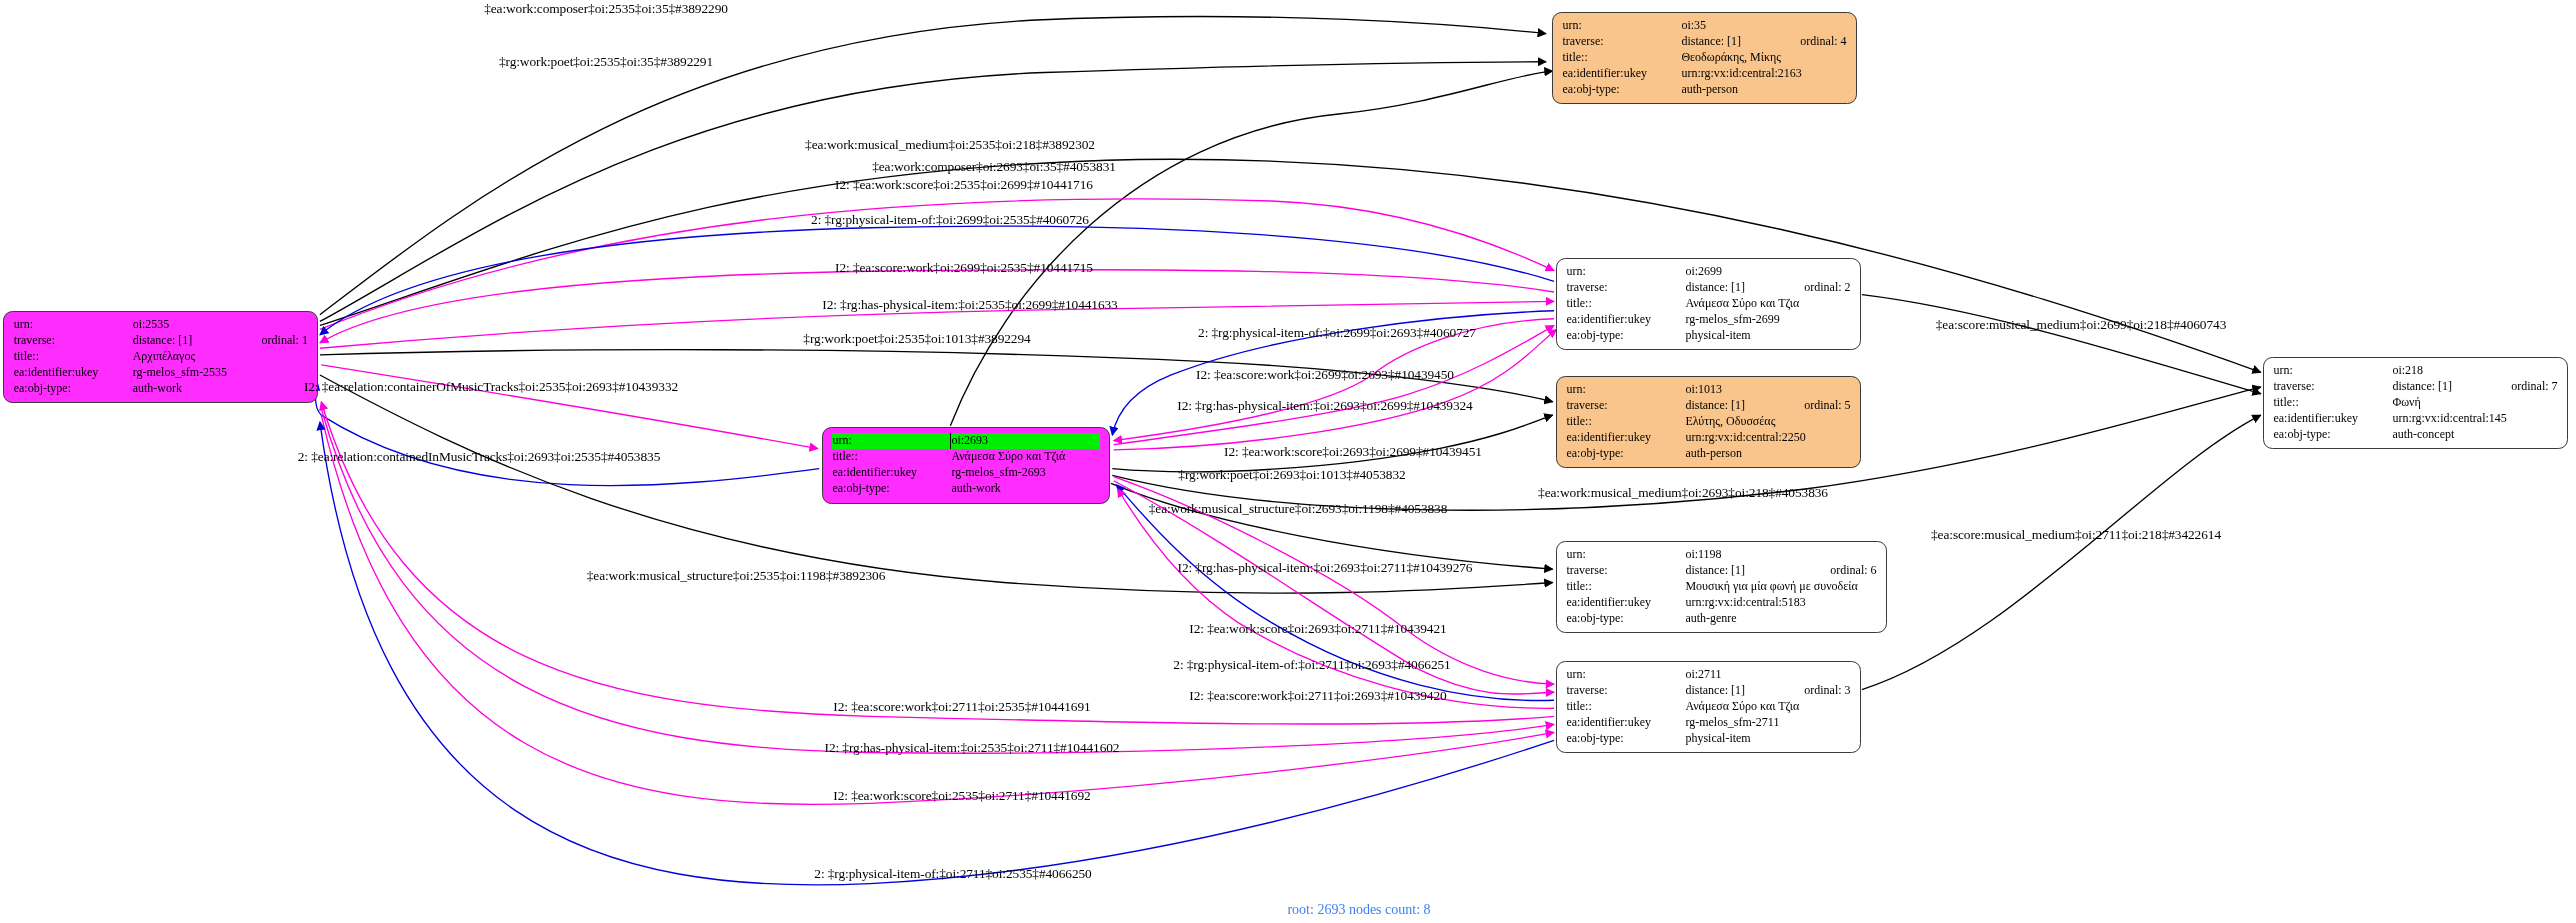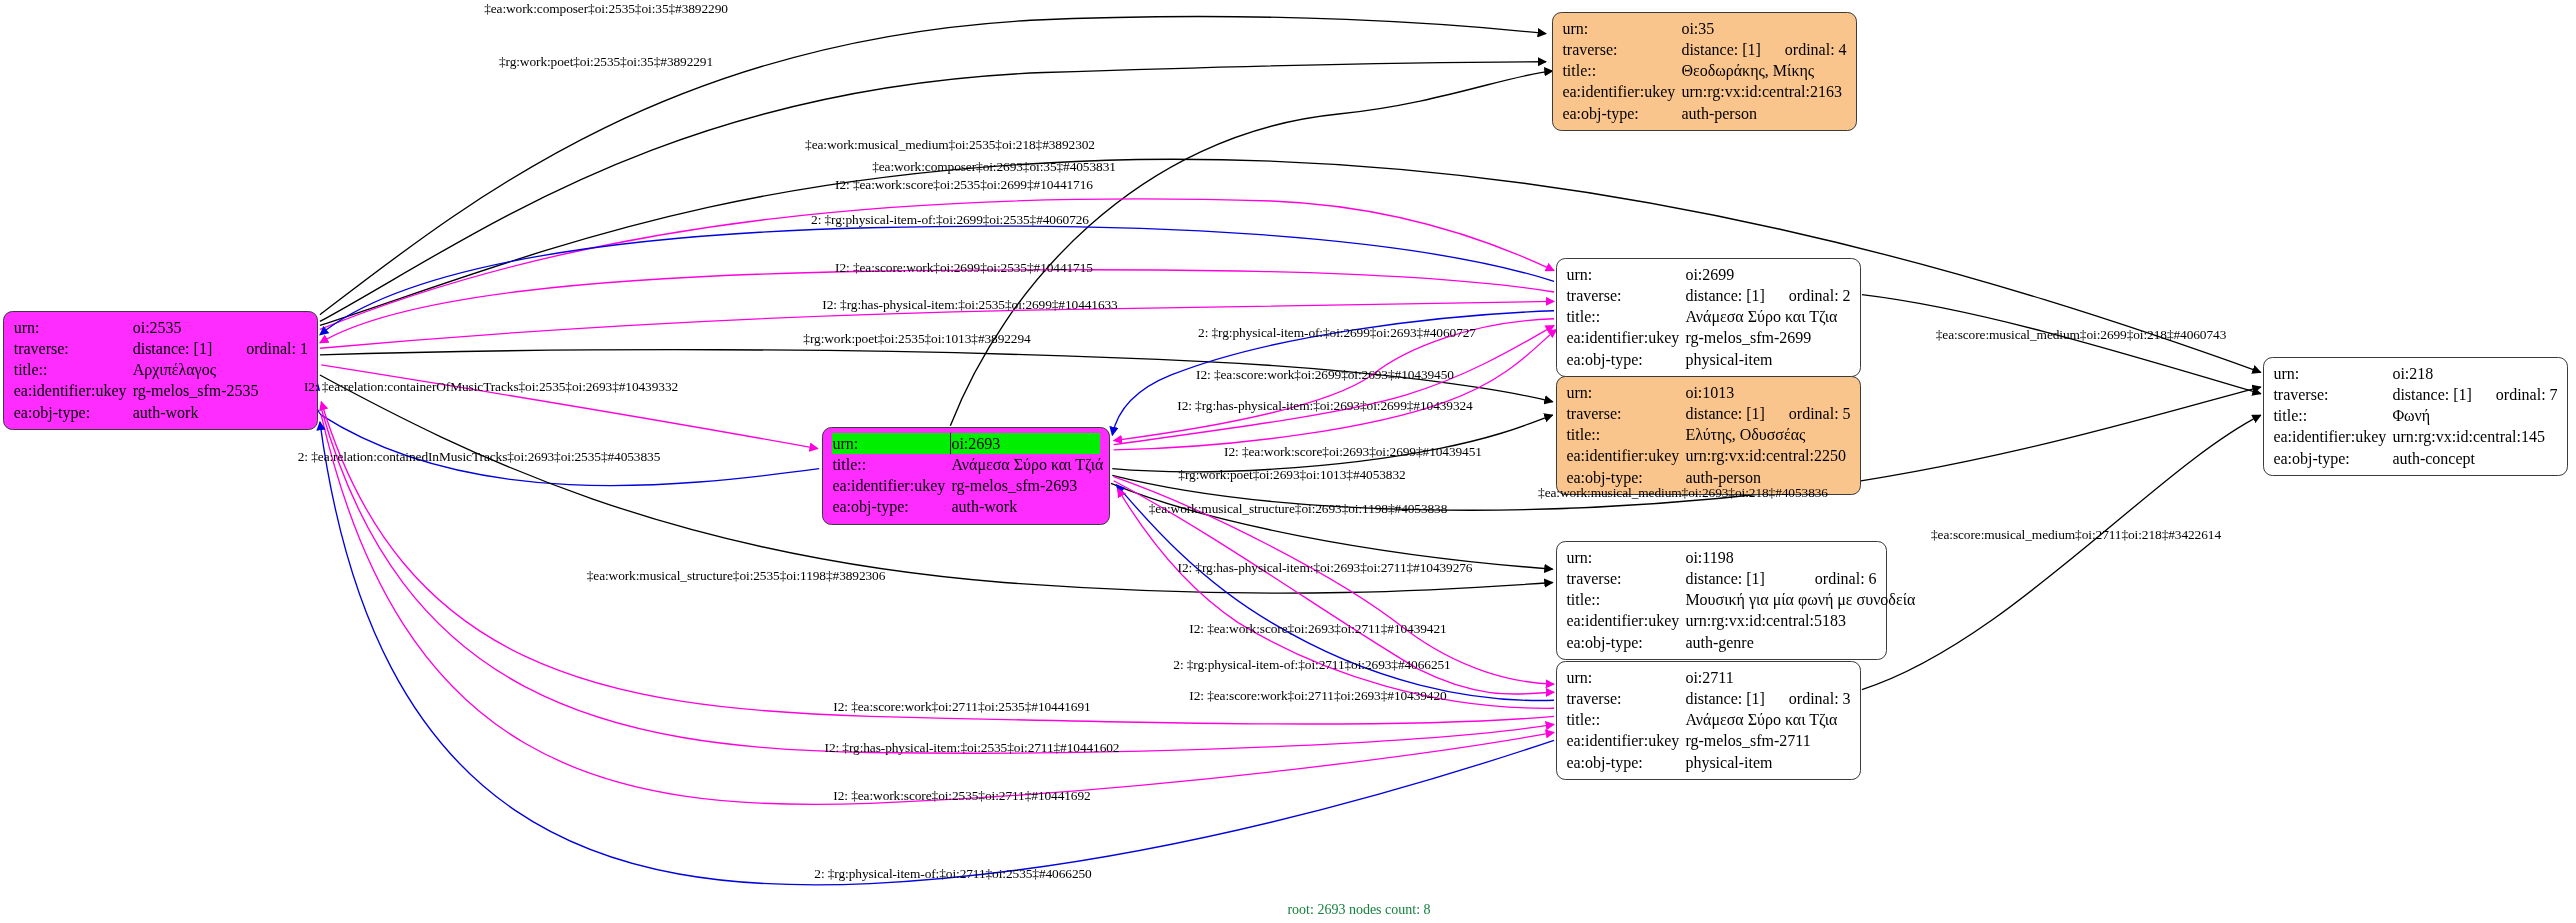--- a/index.html
+++ b/index.html
@@ -26,21 +26,21 @@
     height: 924px;
     pointer-events: none;
   }
   .node {
     position: absolute;
     border: 1.7px solid #3a3a3a;
     border-radius: 9.4px;
     box-sizing: border-box;
     padding: 4.7px 9.4px 6px 9.4px;
     background: #ffffff;
-    font-size: 16px;
+    font-size: 12px;
     line-height: 1.33;
     color: #000000;
     white-space: nowrap;
   }
   .node.magenta { background: #ff2cff; }
   .node.orange  { background: #fac58c; }
   .node.white   { background: #ffffff; }
   .node-row {
     display: flex;
     align-items: baseline;
@@ -66,21 +66,21 @@
     position: absolute;
     font-size: 13.4px;
     color: #000000;
     white-space: nowrap;
     transform: translate(-50%, -50%);
     letter-spacing: -0.1px;
   }
   .footer-label {
     position: absolute;
     font-size: 14px;
-    color: #15803d;
+    color: #3b82f6;
     white-space: nowrap;
     transform: translate(-50%, -50%);
   }
 </style>
 </head>
 <body>
 
 <div id="canvas">
 
   <svg id="edge-layer" viewBox="0 0 3849 1380" xmlns="http://www.w3.org/2000/svg">
@@ -320,21 +320,21 @@
       <div class="edge-label" style="left: 970px; top: 305px;">I2: ‡rg:has-physical-item:‡oi:2535‡oi:2699‡#10441633</div>
       <div class="edge-label" style="left: 917px; top: 339px;">‡rg:work:poet‡oi:2535‡oi:1013‡#3892294</div>
       <div class="edge-label" style="left: 1337px; top: 333px;">2: ‡rg:physical-item-of:‡oi:2699‡oi:2693‡#4060727</div>
       <div class="edge-label" style="left: 491px; top: 387px;">I2: ‡ea:relation:containerOfMusicTracks‡oi:2535‡oi:2693‡#10439332</div>
       <div class="edge-label" style="left: 1325px; top: 375px;">I2: ‡ea:score:work‡oi:2699‡oi:2693‡#10439450</div>
       <div class="edge-label" style="left: 1325px; top: 406px;">I2: ‡rg:has-physical-item:‡oi:2693‡oi:2699‡#10439324</div>
       <div class="edge-label" style="left: 1325px; top: 452px; margin-left: 28px;">I2: ‡ea:work:score‡oi:2693‡oi:2699‡#10439451</div>
       <div class="edge-label" style="left: 1292px; top: 475px;">‡rg:work:poet‡oi:2693‡oi:1013‡#4053832</div>
       <div class="edge-label" style="left: 479px; top: 457px;">2: ‡ea:relation:containedInMusicTracks‡oi:2693‡oi:2535‡#4053835</div>
       <div class="edge-label" style="left: 1683px; top: 493px;">‡ea:work:musical_medium‡oi:2693‡oi:218‡#4053836</div>
-      <div class="edge-label" style="left: 2081px; top: 335px;">‡ea:score:musical_medium‡oi:2699‡oi:218‡#4060743</div>
+      <div class="edge-label" style="left: 2081px; top: 325px;">‡ea:score:musical_medium‡oi:2699‡oi:218‡#4060743</div>
       <div class="edge-label" style="left: 1298px; top: 509px;">‡ea:work:musical_structure‡oi:2693‡oi:1198‡#4053838</div>
       <div class="edge-label" style="left: 736px; top: 576px;">‡ea:work:musical_structure‡oi:2535‡oi:1198‡#3892306</div>
       <div class="edge-label" style="left: 1325px; top: 568px;">I2: ‡rg:has-physical-item:‡oi:2693‡oi:2711‡#10439276</div>
       <div class="edge-label" style="left: 1318px; top: 629px;">I2: ‡ea:work:score‡oi:2693‡oi:2711‡#10439421</div>
       <div class="edge-label" style="left: 1312px; top: 665px;">2: ‡rg:physical-item-of:‡oi:2711‡oi:2693‡#4066251</div>
       <div class="edge-label" style="left: 1318px; top: 696px;">I2: ‡ea:score:work‡oi:2711‡oi:2693‡#10439420</div>
       <div class="edge-label" style="left: 962px; top: 707px;">I2: ‡ea:score:work‡oi:2711‡oi:2535‡#10441691</div>
       <div class="edge-label" style="left: 972px; top: 748px;">I2: ‡rg:has-physical-item:‡oi:2535‡oi:2711‡#10441602</div>
       <div class="edge-label" style="left: 962px; top: 796px;">I2: ‡ea:work:score‡oi:2535‡oi:2711‡#10441692</div>
       <div class="edge-label" style="left: 953px; top: 874px;">2: ‡rg:physical-item-of:‡oi:2711‡oi:2535‡#4066250</div>

